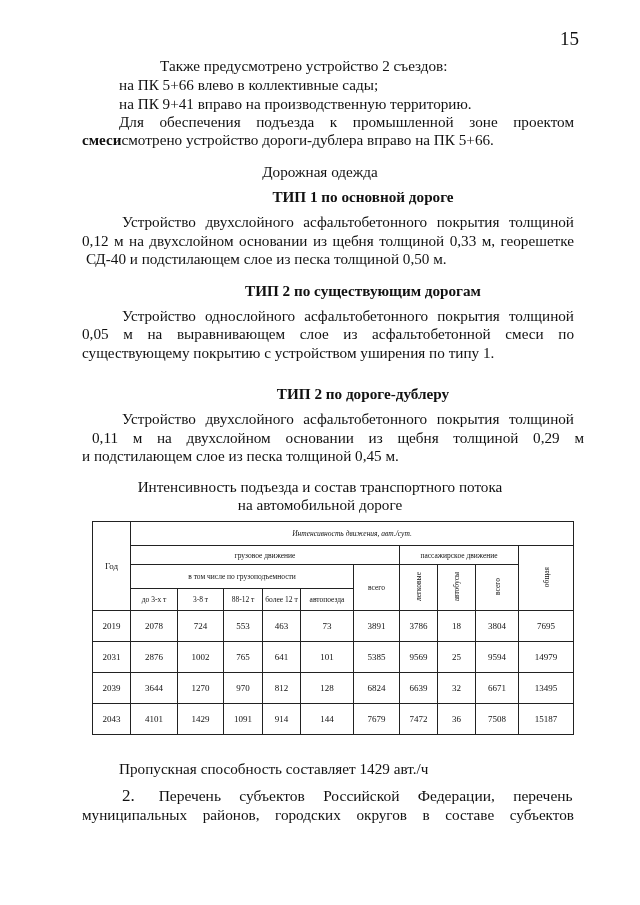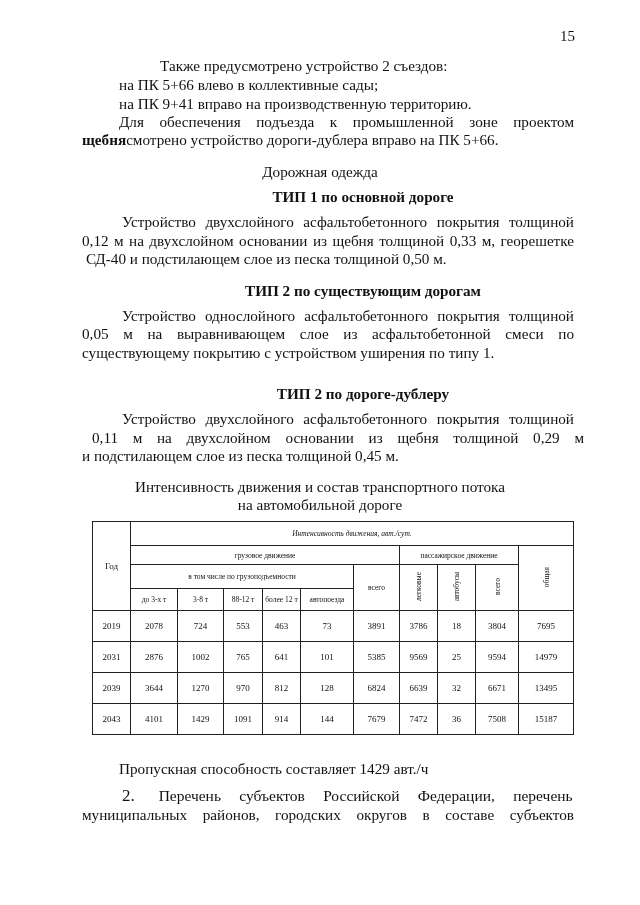--- a/index.html
+++ b/index.html
@@ -1,21 +1,21 @@
 <!DOCTYPE html>
 <html><head>
   <meta charset="utf-8">
   <style>
     html, body { margin: 0; padding: 0; background: #ffffff; }
     body {
       width: 640px; height: 905px; position: relative; overflow: hidden;
       font-family: "Liberation Serif", "DejaVu Serif", serif;
       color: #111111;
     }
-    .page-number { position: absolute; left: 560px; top: 28px; font-size: 15px; }
+    .page-number { position: absolute; left: 560px; top: 28px; font-size: 19px; }
     .line { position: absolute; font-size: 15.2px; line-height: 18px; white-space: nowrap; }
     .justify { text-align: justify; text-align-last: justify; white-space: normal; }
     .bold { font-weight: bold; }
     .center { position: absolute; left: 0; width: 640px; text-align: center; font-size: 15.2px; }
     .heading { font-weight: bold; margin-left: 43px; }
 
     table.traffic {
       position: absolute; left: 92px; top: 521px; width: 481px;
       border-collapse: collapse; table-layout: fixed;
       font-family: "Liberation Serif", "DejaVu Serif", serif;
@@ -36,40 +36,40 @@
   </style>
 </head>
 <body>
 
 <div class="page-number">15</div>
 
 <div class="line" style="left:119px; top:57px;margin-left:41px;">Также предусмотрено устройство 2 съездов:</div>
 <div class="line" style="left:119px; top:76px;">на ПК 5+66 влево в коллективные сады;</div>
 <div class="line" style="left:119px; top:95px;">на ПК 9+41 вправо на производственную территорию.</div>
 <div class="line justify" style="left:119px; top:113px; width:455px;">Для обеспечения подъезда к промышленной зоне проектом</div>
-<div class="line" style="left:82px; top:131px;"><span class="bold">щебня</span><span>смотрено устройство дороги-дублера вправо на ПК 5+66.</span></div>
+<div class="line" style="left:82px; top:131px;"><span class="bold">смеси</span><span>смотрено устройство дороги-дублера вправо на ПК 5+66.</span></div>
 
 <div class="center" style="top:163px;">Дорожная одежда</div>
 
 <div class="center heading" style="top:188px;">ТИП 1 по основной дороге</div>
 <div class="line justify" style="left:122px; top:213px; width:452px;">Устройство двухслойного асфальтобетонного покрытия толщиной</div>
 <div class="line justify" style="left:82px; top:232px; width:492px;">0,12 м на двухслойном основании из щебня толщиной 0,33 м, георешетке</div>
 <div class="line" style="left:86px; top:250px;">СД-40 и подстилающем слое из песка толщиной 0,50 м.</div>
 
 <div class="center heading" style="top:282px;">ТИП 2 по существующим дорогам</div>
 <div class="line justify" style="left:122px; top:307px; width:452px;">Устройство однослойного асфальтобетонного покрытия толщиной</div>
 <div class="line justify" style="left:82px; top:325px; width:492px;">0,05 м на выравнивающем слое из асфальтобетонной смеси по</div>
 <div class="line" style="left:82px; top:344px;">существующему покрытию с устройством уширения по типу 1.</div>
 
 <div class="center heading" style="top:385px;">ТИП 2 по дороге-дублеру</div>
 <div class="line justify" style="left:122px; top:410px; width:452px;">Устройство двухслойного асфальтобетонного покрытия толщиной</div>
 <div class="line justify" style="left:92px; top:429px; width:492px;">0,11 м на двухслойном основании из щебня толщиной 0,29 м</div>
 <div class="line" style="left:82px; top:447px;">и подстилающем слое из песка толщиной 0,45 м.</div>
 
-<div class="center" style="top:478px;">Интенсивность движения и состав транспортного потока</div>
+<div class="center" style="top:478px;">Интенсивность подъезда и состав транспортного потока</div>
 <div class="center" style="top:496px;">на автомобильной дороге</div>
 
 <table class="traffic">
   <colgroup>
     <col style="width:38px">
       <col style="width:47px">
       <col style="width:46px">
       <col style="width:39px">
     <col style="width:38px">
       <col style="width:53px">

